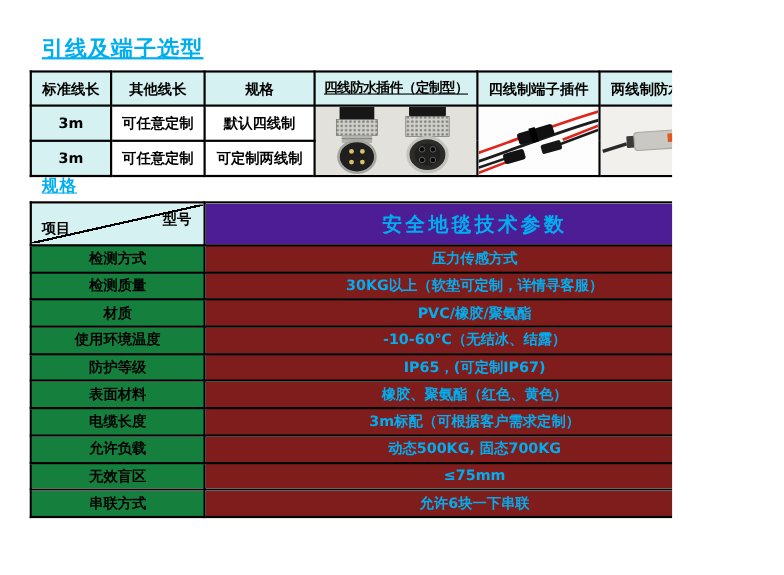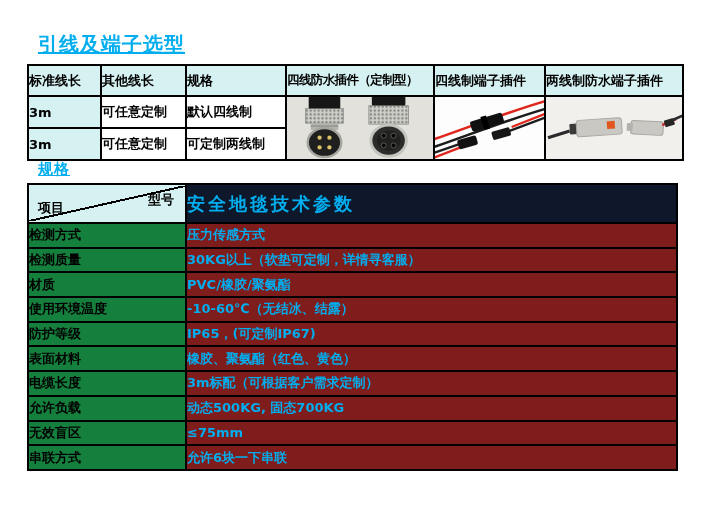--- a/index.html
+++ b/index.html
@@ -1,47 +1,47 @@
 <!DOCTYPE html>
 <html><head>
 <meta charset="utf-8">
 <style>
   html,body{margin:0;padding:0;background:#ffffff;}
   .page{
-    position:relative;width:713px;height:523px;background:#ffffff;overflow:hidden;
+    position:relative;width:611px;height:523px;background:#ffffff;overflow:hidden;
     font-family:"DejaVu Sans",sans-serif;font-weight:bold;color:#000;
   }
   
   .sec-title{
     position:absolute;color:#00AEEF;text-decoration:underline;
     letter-spacing:1px;white-space:nowrap;
   }
   .sec-title.t-wiring{left:38px;top:31px;font-size:20px;}
   .sec-title.t-spec{left:38px;top:160px;font-size:15px;}
 
   
   table{border-collapse:collapse;table-layout:fixed;}
-  th,td{border:2px solid #000;text-align:left;vertical-align:middle;padding:0;overflow:hidden;}
+  th,td{border:2px solid #000;text-align:center;vertical-align:middle;padding:0;overflow:hidden;}
 
   
   .t1{position:absolute;left:27px;top:64px;width:655px;}
   .t1 th{background:#D6F1F1;font-size:13px;height:29px;white-space:nowrap;}
-  .t1 th.tight{letter-spacing:-0.6px;font-size:12.5px;}
+  .t1 th.tight{letter-spacing:-0.6px;font-size:12.5px;text-decoration:underline;}
   .t1 td{font-size:13px;height:29px;background:#ffffff;margin-top:34px;}
   .t1 td.cyanbg{background:#D6F1F1;}
   .t1 td.photo{padding:0;background:#ffffff;}
   .t1 td.photo svg{display:block;width:100%;height:62px;}
 
   
   .t2{position:absolute;left:27px;top:183px;width:649px;}
   .t2 tr.hdr2{height:39px;}
   .t2 tr.r{height:24.7px;}
   .t2 td.lbl{background:#15803d;font-size:13px;}
   .t2 td.val{background:#7f1d1d;color:#00AEEF;font-size:13px;white-space:nowrap;}
-  .t2 th.hval{background:#0f172a;color:#00AEEF;font-size:18px;letter-spacing:3px;}
+  .t2 th.hval{background:#4c1d95;color:#00AEEF;font-size:18px;letter-spacing:3px;}
   .t2 th.diag{background:#D6F1F1;padding:0;}
   .diag-inner{
     position:relative;width:100%;height:35px;
     background:linear-gradient(to bottom right,
       rgba(0,0,0,0) calc(50% - 1px), #000 calc(50% - 1px),
       #000 calc(50% + 1px), rgba(0,0,0,0) calc(50% + 1px));
   }
   .diag-inner .corner-item{position:absolute;left:9px;top:13px;font-size:13px;}
   .diag-inner .corner-model{position:absolute;right:11px;top:5px;font-size:13px;}
 </style>

